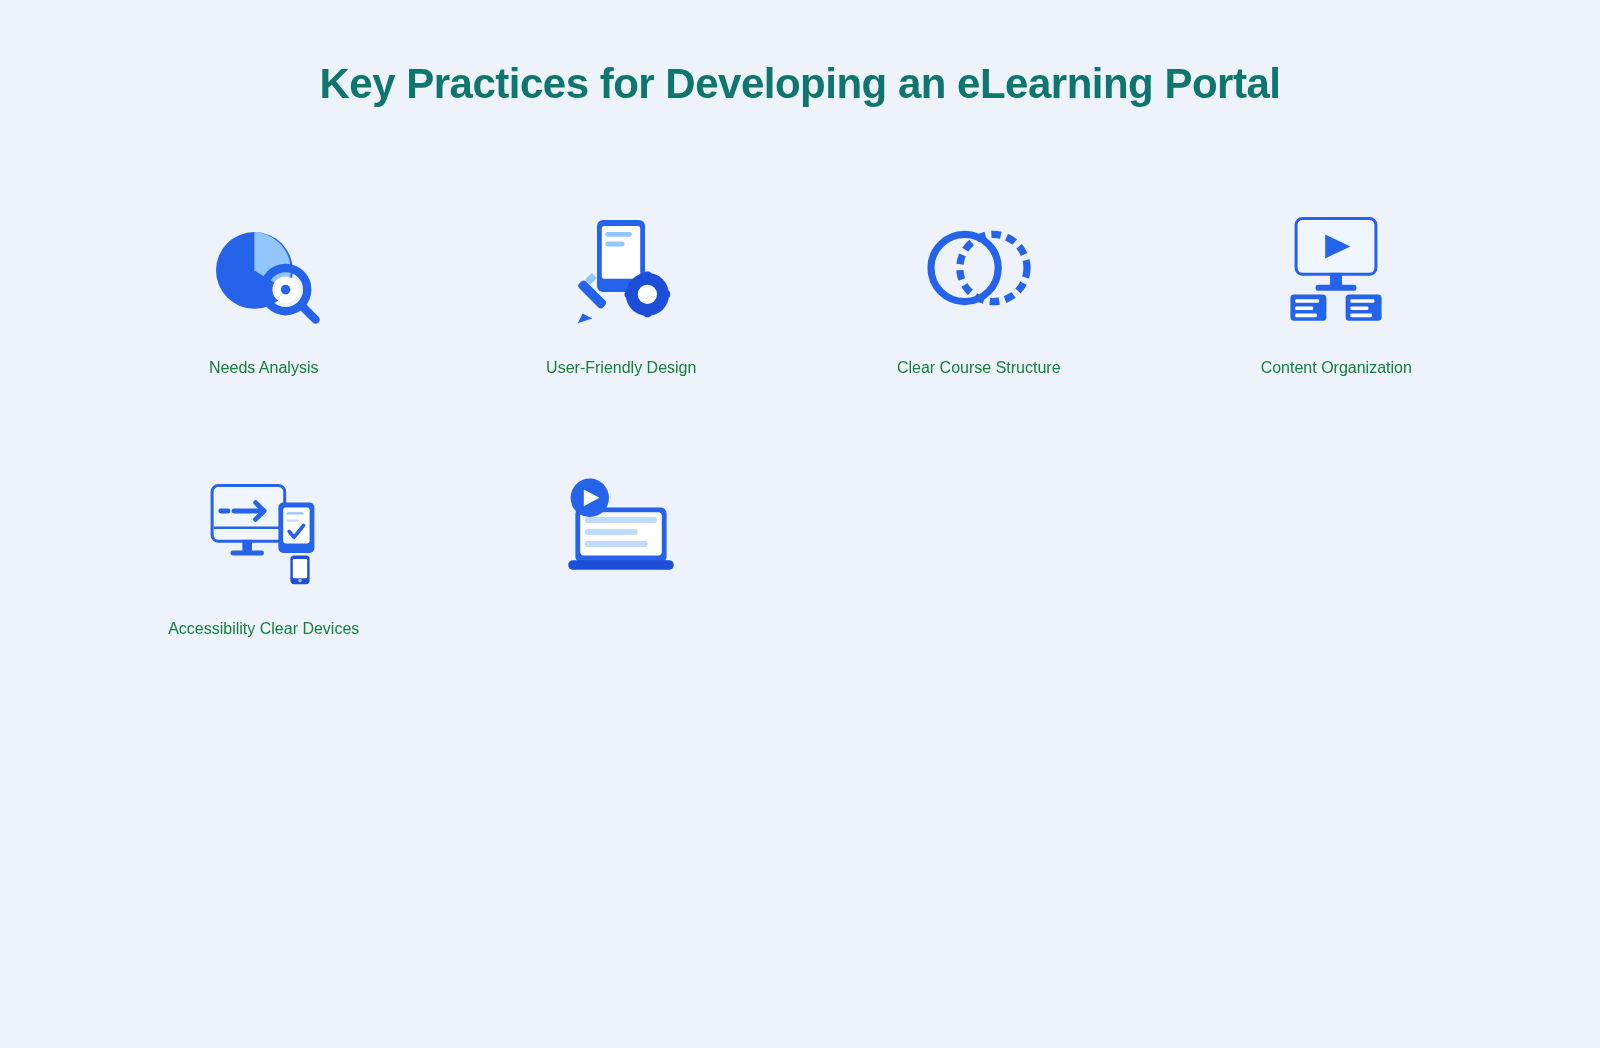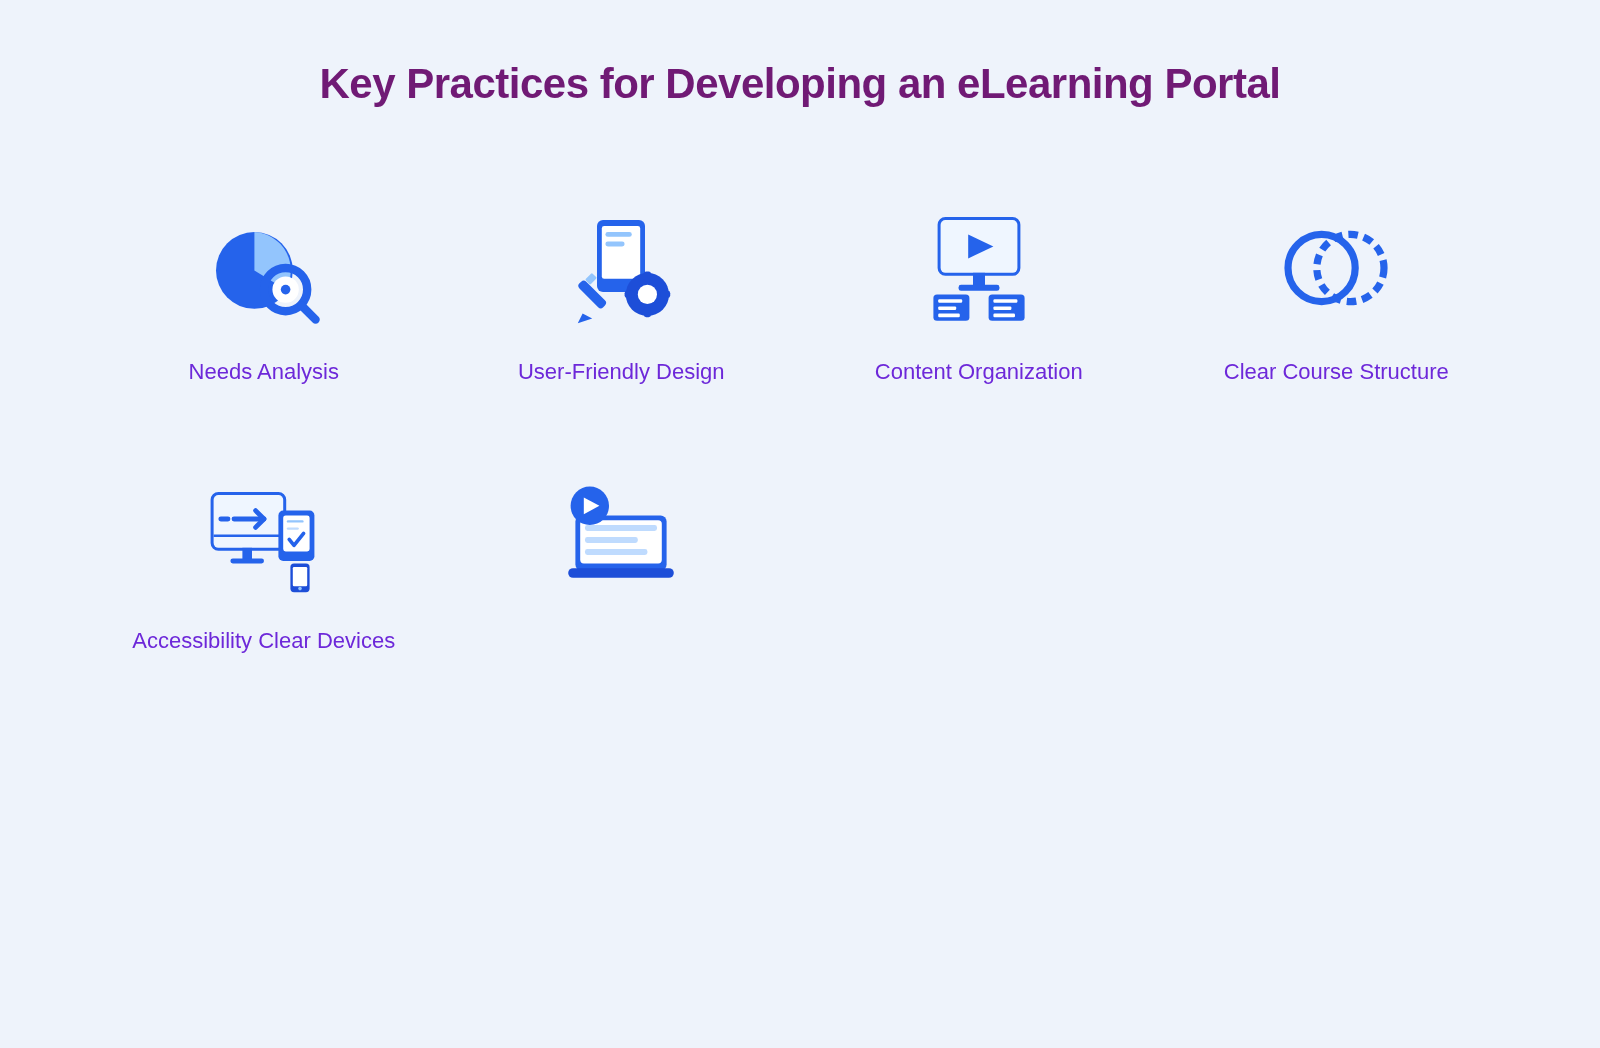--- a/index.html
+++ b/index.html
@@ -8,21 +8,21 @@
       font-family: -apple-system, BlinkMacSystemFont, 'Segoe UI', Arial, sans-serif;
       min-height: 1048px;
       display: flex;
       flex-direction: column;
       align-items: center;
       padding: 60px 80px 80px;
     }
     .page-title {
       font-size: 42px;
       font-weight: 800;
-      color: #701a75;
+      color: #0f766e;
       text-align: center;
       margin-bottom: 70px;
       letter-spacing: -0.5px;
     }
     .grid {
       display: grid;
       grid-template-columns: repeat(4, 1fr);
       gap: 40px 30px;
       width: 100%;
       max-width: 1400px;
@@ -36,22 +36,22 @@
     }
     .icon-wrapper {
       width: 120px;
       height: 120px;
       display: flex;
       align-items: center;
       justify-content: center;
       margin-bottom: 30px;
     }
     .card-label {
-      font-size: 22px;
-      color: #6d28d9;
+      font-size: 16px;
+      color: #15803d;
       text-align: right;
       font-weight: 400;
       line-height: 1.3;
     }
     svg {
       width: 100%;
       height: 100%;
     }
   </style>
 </head>
@@ -102,51 +102,51 @@
         <rect x="21" y="56" width="8" height="6" rx="1" fill="#93c5fd" transform="rotate(-45 25 59)"></rect>
       </svg>
     </div>
     <span class="card-label">User-Friendly Design</span>
   </div>
 
   <div class="card">
     <div class="icon-wrapper">
       <svg viewBox="0 0 100 100" xmlns="http://www.w3.org/2000/svg">
 
+        <circle cx="38" cy="50" r="28" fill="none" stroke="#2563eb" stroke-width="6"></circle>
+        <circle cx="62" cy="50" r="28" fill="none" stroke="#2563eb" stroke-width="6" stroke-dasharray="8 5"></circle>
+      </svg>
+    </div>
+    <span class="card-label">Clear Course Structure</span>
+  </div>
+
+  <div class="card">
+    <div class="icon-wrapper">
+      <svg viewBox="0 0 100 100" xmlns="http://www.w3.org/2000/svg">
+
         <rect x="18" y="10" width="64" height="44" rx="4" ry="4" fill="none" stroke="#2563eb" stroke-width="5"></rect>
         <rect x="18" y="10" width="64" height="44" rx="4" ry="4" fill="#eff6ff"></rect>
 
         <polygon points="41,22 41,42 62,32" fill="#2563eb"></polygon>
 
         <rect x="45" y="54" width="10" height="12" fill="#2563eb"></rect>
         <rect x="33" y="64" width="34" height="5" rx="2" fill="#2563eb"></rect>
 
         <rect x="12" y="72" width="30" height="22" rx="3" fill="#2563eb"></rect>
         <rect x="16" y="76" width="20" height="3" rx="1" fill="white"></rect>
         <rect x="16" y="82" width="15" height="3" rx="1" fill="white"></rect>
         <rect x="16" y="88" width="18" height="3" rx="1" fill="white"></rect>
 
         <rect x="58" y="72" width="30" height="22" rx="3" fill="#2563eb"></rect>
         <rect x="62" y="76" width="20" height="3" rx="1" fill="white"></rect>
         <rect x="62" y="82" width="15" height="3" rx="1" fill="white"></rect>
         <rect x="62" y="88" width="18" height="3" rx="1" fill="white"></rect>
       </svg>
     </div>
     <span class="card-label">Content Organization</span>
-  </div>
-
-  <div class="card">
-    <div class="icon-wrapper">
-      <svg viewBox="0 0 100 100" xmlns="http://www.w3.org/2000/svg">
-
-        <circle cx="38" cy="50" r="28" fill="none" stroke="#2563eb" stroke-width="6"></circle>
-        <circle cx="62" cy="50" r="28" fill="none" stroke="#2563eb" stroke-width="6" stroke-dasharray="8 5"></circle>
-      </svg>
-    </div>
-    <span class="card-label">Clear Course Structure</span>
   </div>
 
 
   <div class="card">
     <div class="icon-wrapper">
       <svg viewBox="0 0 100 100" xmlns="http://www.w3.org/2000/svg">
 
         <rect x="8" y="15" width="58" height="44" rx="4" fill="none" stroke="#2563eb" stroke-width="5"></rect>
         <rect x="8" y="15" width="58" height="44" rx="4" fill="#eff6ff"></rect>
 

